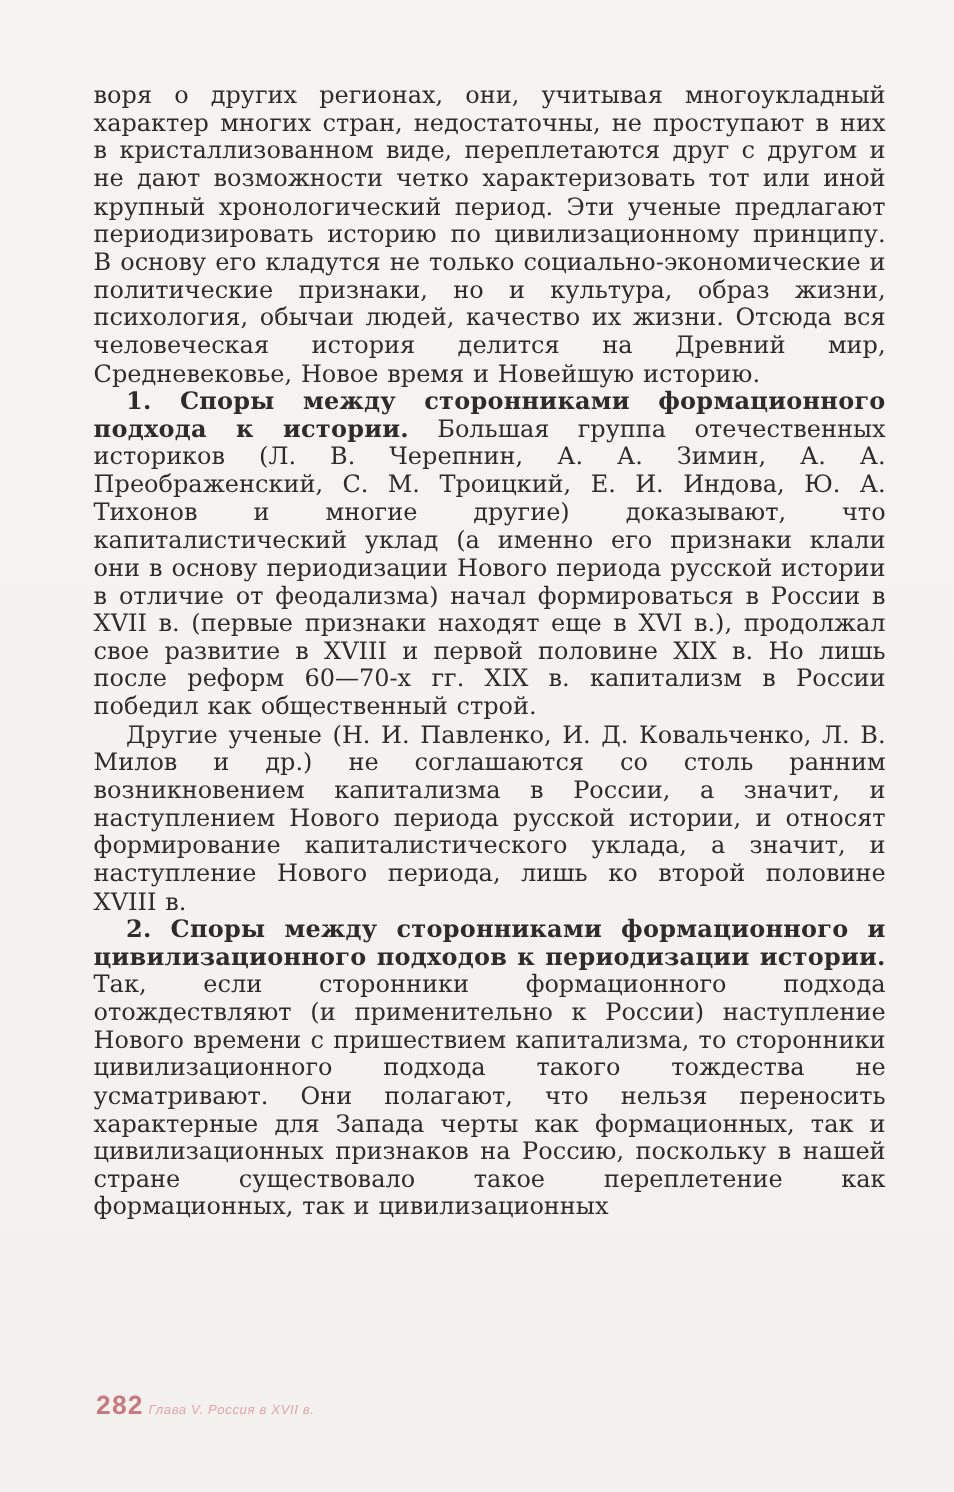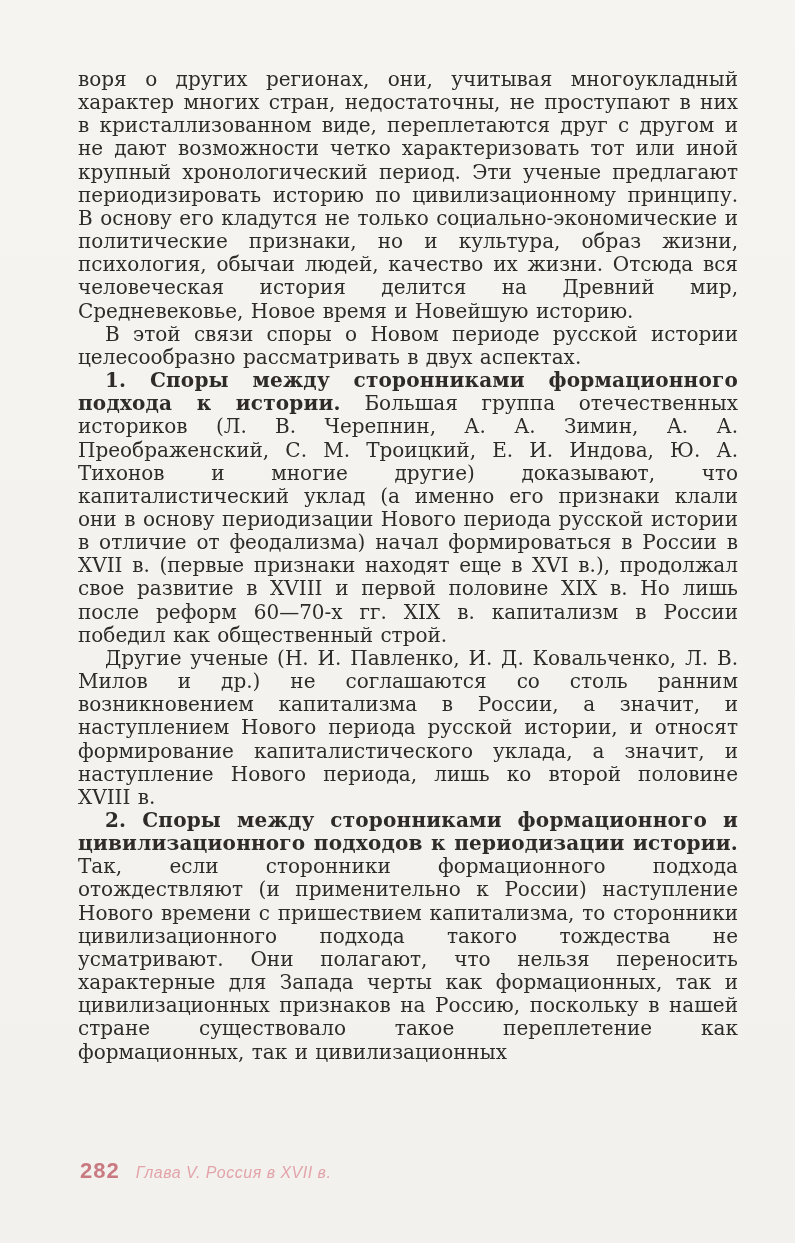--- a/index.html
+++ b/index.html
@@ -43,46 +43,45 @@
   .para b {
     font-weight: bold;
     letter-spacing: 0.2px;
   }
   .footer {
     position: absolute;
     left: 80px;
     top: 1158px;
     display: flex;
     align-items: baseline;
-    gap: 16px;
+    gap: 4px;
     font-family: "Liberation Sans", sans-serif;
   }
   .page-number {
     font-size: 22px;
     font-weight: bold;
     color: #c97a80;
     letter-spacing: 1px;
   }
   .chapter-title {
-    font-size: 16px;
+    font-size: 11px;
     font-style: italic;
     color: #e2a4a9;
     letter-spacing: 0.5px;
   }
 </style>
 </head>
 <body>
 
 <div class="page">
 
   <div class="text-block">
 
     <p class="para">воря о других регионах, они, учитывая многоукладный характер многих стран, недостаточны, не проступают в них в кристаллизованном виде, переплетаются друг с другом и не дают возможности четко характеризовать тот или иной крупный хронологический период. Эти ученые предлагают периодизировать историю по цивилизационному принципу. В основу его кладутся не только социально-экономические и политические признаки, но и культура, образ жизни, психология, обычаи людей, качество их жизни. Отсюда вся человеческая история делится на Древний мир, Средневековье, Новое время и Новейшую историю.</p>
 
-    <p class="para indent">В этой связи споры о Новом периоде русской истории целесообразно рассматривать в двух аспектах.</p>
 
     <p class="para indent"><b>1. Споры между сторонниками формационного подхода к истории.</b> <span>Большая группа отечественных историков (Л. В. Черепнин, А. А. Зимин, А. А. Преображенский, С. М. Троицкий, Е. И. Индова, Ю. А. Тихонов и многие другие) доказывают, что капиталистический уклад (а именно его признаки клали они в основу периодизации Нового периода русской истории в отличие от феодализма) начал формироваться в России в XVII в. (первые признаки находят еще в XVI в.), продолжал свое развитие в XVIII и первой половине XIX в. Но лишь после реформ 60—70-х гг. XIX в. капитализм в России победил как общественный строй.</span></p>
 
     <p class="para indent">Другие ученые (Н. И. Павленко, И. Д. Ковальченко, Л. В. Милов и др.) не соглашаются со столь ранним возникновением капитализма в России, а значит, и наступлением Нового периода русской истории, и относят формирование капиталистического уклада, а значит, и наступление Нового периода, лишь ко второй половине XVIII в.</p>
 
 
     <p class="para indent"><b>2. Споры между сторонниками формационного и цивилизационного подходов к периодизации истории.</b> <span>Так, если сторонники формационного подхода отождествляют (и применительно к России) наступление Нового времени с пришествием капитализма, то сторонники цивилизационного подхода такого тождества не усматривают. Они полагают, что нельзя переносить характерные для Запада черты как формационных, так и цивилизационных признаков на Россию, поскольку в нашей стране существовало такое переплетение как формационных, так и цивилизационных</span></p>
 
   </div>
 

